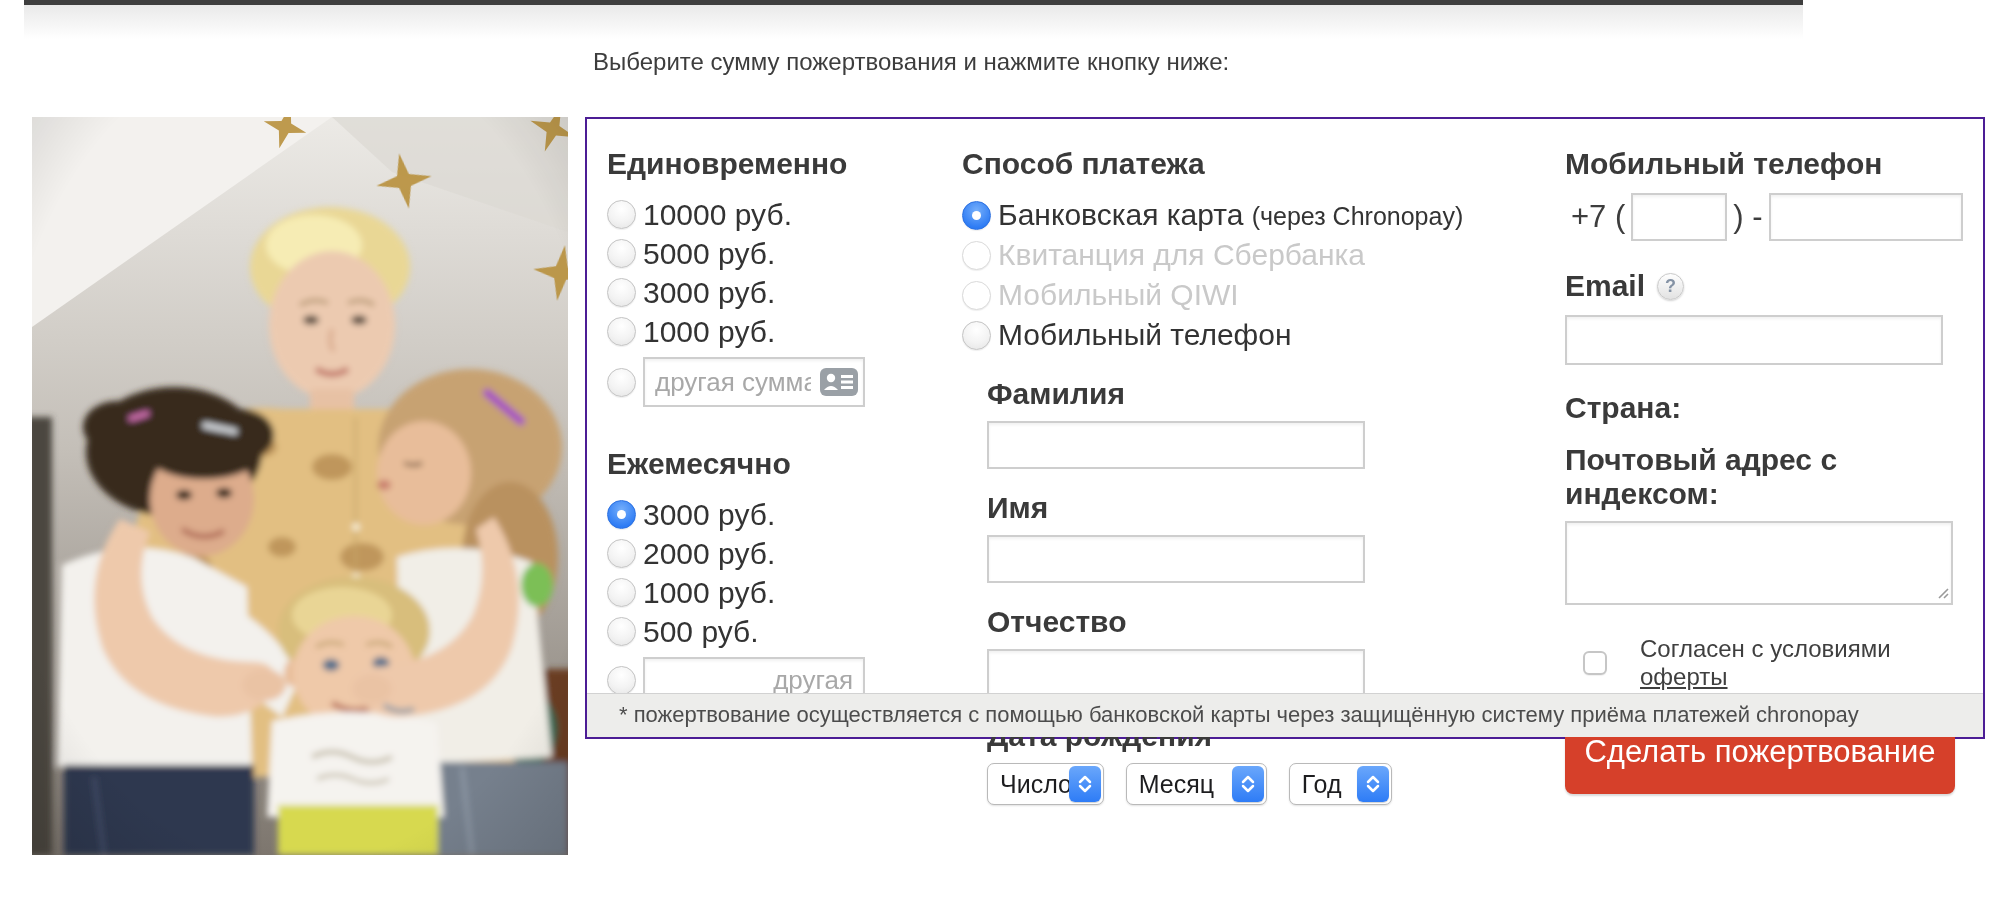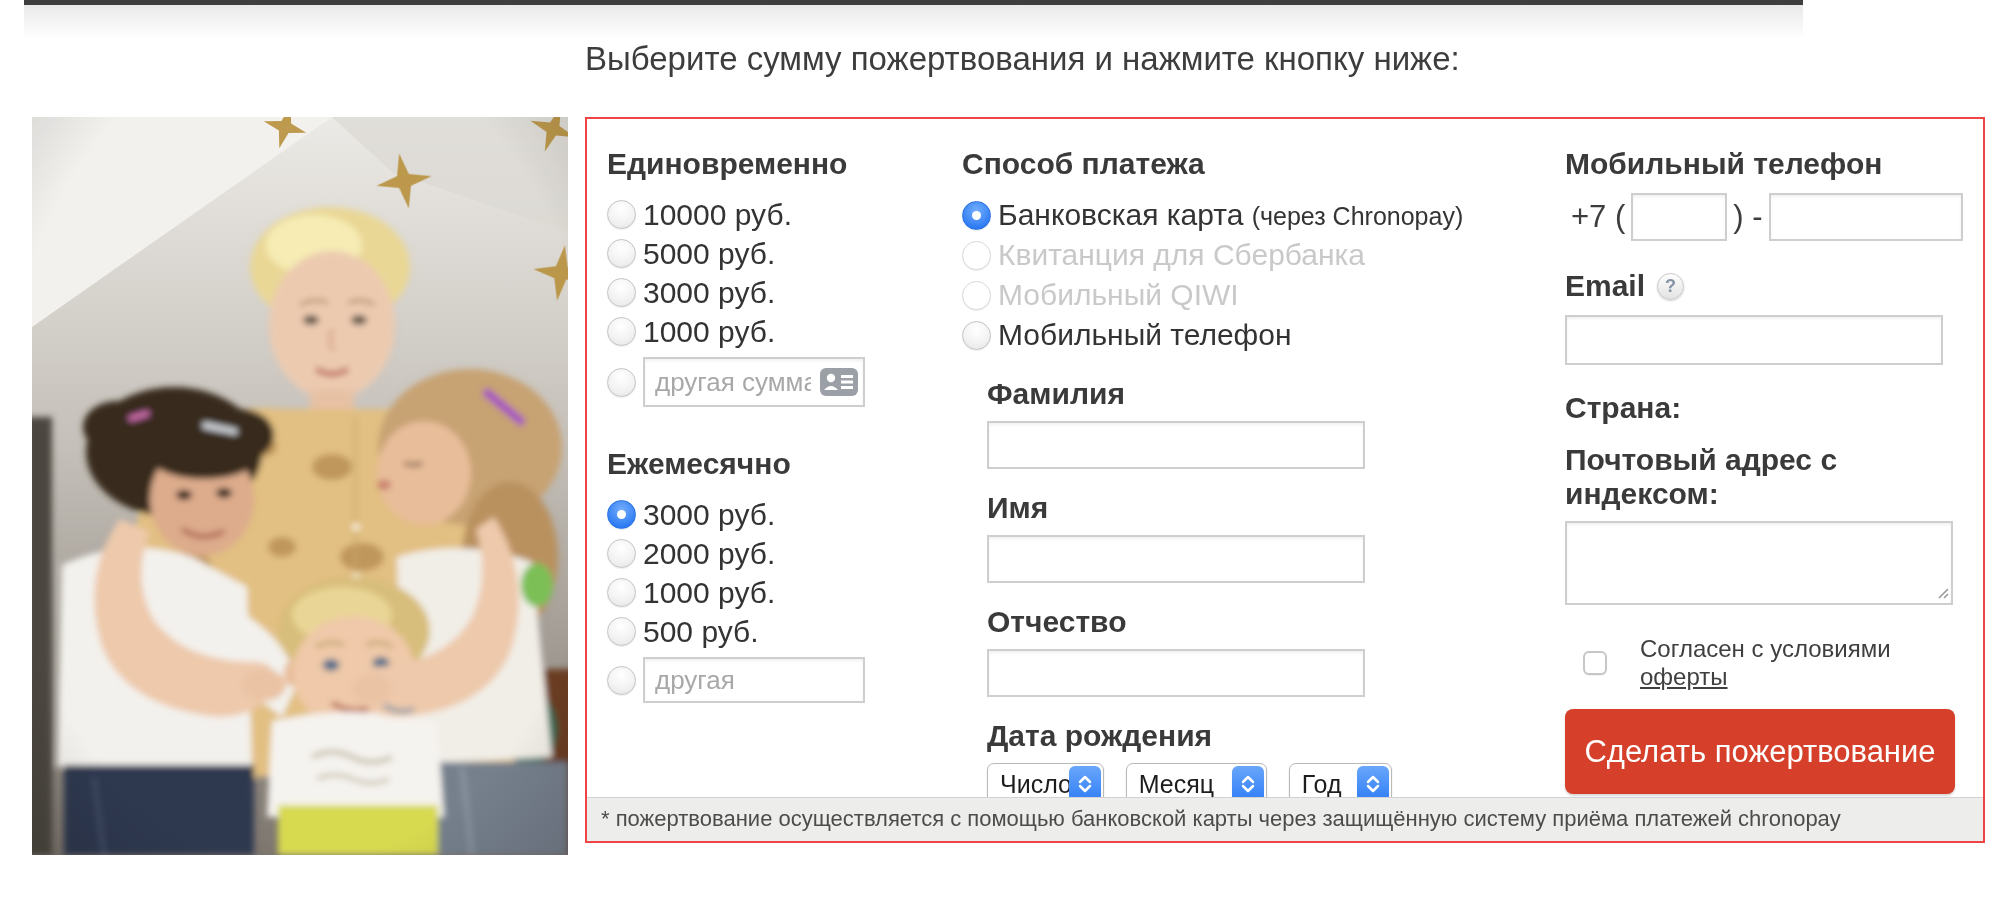--- a/index.html
+++ b/index.html
@@ -1,27 +1,27 @@
 <!DOCTYPE html>
 <html><head>
 <meta charset="utf-8">
 <style>
   html,body{margin:0;padding:0;background:#fff;}
   .page{position:relative;width:2010px;height:898px;background:#fff;overflow:hidden;
         font-family:"Liberation Sans",sans-serif;color:#333;}
   .topbar{position:absolute;left:24px;top:0;width:1779px;height:5px;background:#3e3e3e;}
   .topshadow{position:absolute;left:24px;top:5px;width:1779px;height:34px;
              background:linear-gradient(#e9e9e9,#ffffff);}
-  .title{position:absolute;left:585px;top:40px;font-size:33px;font-weight:400;color:#3d3d3d;margin:0;}
+  .title{position:absolute;left:585px;top:40px;font-size:24px;font-weight:400;color:#3d3d3d;margin:8px;}
   .photo{position:absolute;left:32px;top:117px;width:536px;height:738px;}
-  .panel{position:absolute;left:585px;top:117px;width:1400px;height:726px;
-         border:2px solid #ef4444;box-sizing:border-box;background:#fff;}
+  .panel{position:absolute;left:585px;top:117px;width:1400px;height:622px;
+         border:2px solid #4c1d95;box-sizing:border-box;background:#fff;}
   .panel-footer{position:absolute;left:0;bottom:0;width:100%;height:44px;background:#ededeb;
          border-top:1px solid #d2d2d2;box-sizing:border-box;font-size:22px;color:#4c4c4c;
-         line-height:42px;padding-left:14px;}
+         line-height:42px;padding-left:32px;}
   .col{position:absolute;top:28px;}
   .col1{left:20px;width:320px;}
   .col2{left:375px;width:430px;}
   .col3{left:978px;width:392px;}
   h2.sec{font-size:30px;line-height:34px;font-weight:bold;color:#3a3a3a;margin:0 0 14px;}
   h2.m-top{margin-top:40px;}
   .radio-row{display:flex;align-items:center;height:39px;}
   .col2 .radio-row{height:40px;}
   .radio{width:29px;height:29px;border-radius:50%;flex:none;margin-right:7px;box-sizing:border-box;
          background:radial-gradient(circle at 50% 30%,#ffffff,#f3f3f3 55%,#e3e3e3);
@@ -239,21 +239,21 @@
       <div class="radio-row">
         <span class="radio"></span>
         <span class="radio-label">1000 руб.</span>
       </div>
       <div class="radio-row">
         <span class="radio"></span>
         <span class="radio-label">500 руб.</span>
       </div>
       <div class="other-row">
         <span class="radio"></span>
-        <input class="ti" style="width: 222px; height: 46px;" type="text" placeholder="другая">
+        <input class="ti" style="width: 222px; height: 46px; text-align: right;" type="text" placeholder="другая">
       </div>
     </div>
 
     <div class="col col2">
       <h2 class="sec">Способ платежа</h2>
       <div class="radio-row">
         <span class="radio selected"></span>
         <span class="radio-label"><span>Банковская карта</span>
           <span class="suffix">(через Chronopay)</span></span>
       </div>

